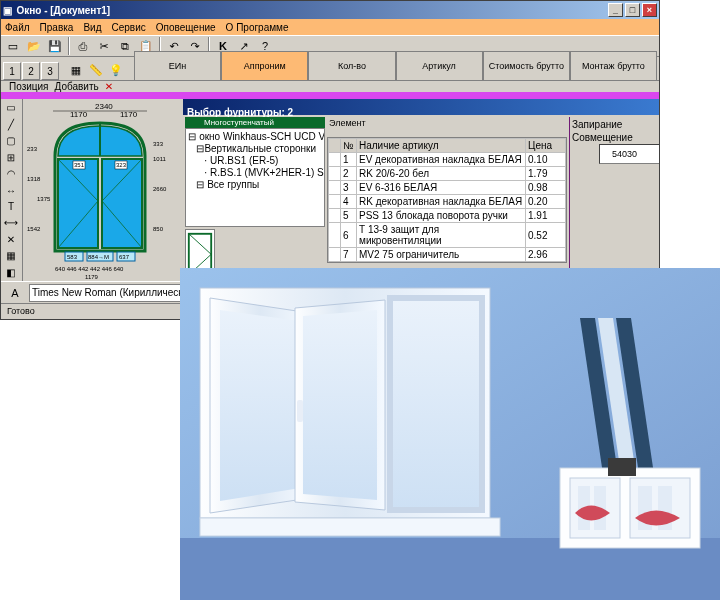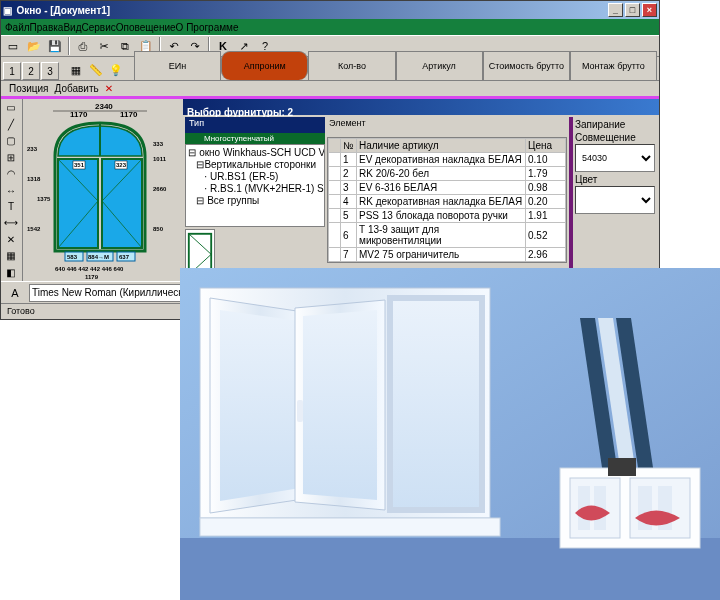--- a/index.html
+++ b/index.html
@@ -1,55 +1,55 @@
 <!DOCTYPE html>
 <html><head>
 <meta charset="utf-8">
 <style>
 * { margin:0; padding:0; box-sizing:border-box; font-family:"MS Sans Serif",Tahoma,sans-serif; font-size:10px; }
 body { background:#fff; width:720px; height:600px; position:relative; }
 .app { position:absolute; left:0; top:0; width:660px; height:320px; background:#d4d0c8; border:1px solid #404040; display:flex; flex-direction:column; }
 .titlebar { height:18px; background:linear-gradient(90deg,#0a246a,#a6caf0); color:#fff; display:flex; align-items:center; padding:0 2px; font-size:11px; font-weight:bold; }
 .titlebar .spacer{flex:1;}
 .winbtn{width:15px;height:14px;background:#d4d0c8;border:1px solid #fff;border-right-color:#404040;border-bottom-color:#404040;margin-left:2px;font-size:9px;display:flex;align-items:center;justify-content:center;color:#000;}
-.menubar{height:16px;background:#15803d;display:flex;align-items:center;padding:0 4px;font-size:10px;text-align:right;}
+.menubar{height:16px;background:#fdba74;display:flex;align-items:center;padding:0 4px;gap:10px;font-size:10px;text-align:right;}
 .menubar span{cursor:default;}
 .toolbar{height:22px;background:#d4d0c8;border-top:1px solid #fff;border-bottom:1px solid #808080;display:flex;align-items:center;padding:0 2px;gap:1px;}
 .tbtn{width:20px;height:20px;border:1px solid #d4d0c8;display:flex;align-items:center;justify-content:center;font-size:11px;}
 .tsep{width:2px;height:18px;border-left:1px solid #808080;border-right:1px solid #fff;margin:0 2px;}
 .tabrow{height:24px;background:#d4d0c8;display:flex;align-items:flex-end;border-bottom:1px solid #808080;padding:0 2px;}
 .numbtn{width:18px;height:18px;background:#d4d0c8;border:1px solid #fff;border-right-color:#808080;border-bottom-color:#808080;display:flex;align-items:center;justify-content:center;margin-right:1px;font-size:10px;}
 .tablabels{display:flex;flex:1;margin-left:8px;}
 .tab{flex:1;height:18px;border:1px solid #808080;border-bottom:none;background:#d4d0c8;font-size:9px;display:flex;align-items:center;justify-content:center;padding:14px 4px;}
-.tab.active{background:#c2410c;border-radius:9px;}
-.subrow{height:18px;background:#d4d0c8;display:flex;align-items:center;padding:0 8px;gap:6px;font-size:9px;border-bottom:3px solid #d946ef;}
+.tab.active{background:#fdba74;}
+.subrow{height:18px;background:#d4d0c8;display:flex;align-items:center;padding:0 8px;gap:6px;font-size:9px;border-bottom:7px solid #d946ef;}
 .workarea{flex:1;display:flex;background:#d4d0c8;overflow:hidden;}
 .leftcol{width:22px;background:#d4d0c8;border-right:1px solid #808080;display:flex;flex-direction:column;gap:1px;padding:1px;}
 .tool{width:18px;height:18px;border:1px solid #d4d0c8;display:flex;align-items:center;justify-content:center;font-size:10px;}
-.canvas{width:160px;background:#d4d0c8;position:relative;padding:2px;font-weight:bold;}
+.canvas{width:160px;background:#d4d0c8;position:relative;padding:2px;}
 .drawing{width:150px;height:200px;position:relative;}
 .drawing svg{width:100%;height:100%;}
 .dimtext{font-size:8px;fill:#000;}
 .mainpanel{flex:1;display:flex;flex-direction:column;background:#d4d0c8;overflow:hidden;}
 .panelhdr{height:16px;background:linear-gradient(90deg,#0a246a,#3a7ad0);color:#fff;font-size:10px;padding:8px 4px;font-weight:bold;}
 .panelbody{flex:1;display:flex;padding:2px;gap:2px;overflow:hidden;}
 .treecol{width:140px;display:flex;flex-direction:column;}
 .treehdr{height:16px;background:#0a246a;color:#fff;font-size:9px;padding:1px 4px;}
 .tree{flex:1;background:#fff;border:1px solid #808080;font-size:9px;padding:2px;line-height:12px;overflow:hidden;}
 .tree div{white-space:nowrap;}
 .datacol{flex:1;display:flex;flex-direction:column;gap:8px;}
 .tablewrap{border:1px solid #808080;background:#fff;}
 table{width:100%;border-collapse:collapse;font-size:9px;}
 th,td{border:1px solid #c0c0c0;padding:1px 2px;text-align:left;height:13px;}
 th{background:#d4d0c8;font-weight:normal;}
 .pricerow{display:flex;justify-content:flex-end;gap:8px;font-size:9px;padding:2px 6px;}
 .btn{height:18px;padding:0 8px;background:#d4d0c8;border:1px solid #fff;border-right-color:#404040;border-bottom-color:#404040;font-size:9px;display:flex;align-items:center;}
-.rightpanel{width:88px;background:#d4d0c8;border-left:4px solid #701a75;padding:2px;display:flex;flex-direction:column;gap:2px;font-size:9px;}
+.rightpanel{width:88px;background:#d4d0c8;border-left:1px solid #701a75;padding:2px;display:flex;flex-direction:column;gap:2px;font-size:9px;}
 .field{display:flex;flex-direction:column;gap:1px;}
-.field input,.combo{height:28px;border:1px solid #808080;border-top-color:#404040;border-left-color:#404040;background:#fff;font-size:9px;padding:0 2px;width:100%;}
+.field input,.combo{height:20px;border:1px solid #808080;border-top-color:#404040;border-left-color:#404040;background:#fff;font-size:9px;padding:0 8px;width:100%;margin-left:27px;}
 .bottombar{height:22px;background:#d4d0c8;border-top:1px solid #fff;display:flex;align-items:center;padding:0 4px;gap:4px;}
 .fontbox{width:180px;height:18px;background:#fff;border:1px solid #808080;font-size:10px;padding:2px;}
 .status{height:16px;background:#d4d0c8;border-top:1px solid #808080;font-size:9px;padding:2px 6px;}
 .photo{position:absolute;left:180px;top:268px;width:540px;height:332px;background:linear-gradient(135deg,#8ab4e8 0%,#b5d0f0 40%,#88a8dd 100%);overflow:hidden;}
 .photo svg{width:100%;height:100%;}
 .smalldraw{width:30px;height:50px;background:#fff;border:1px solid #808080;display:flex;align-items:center;justify-content:center;}
 </style>
 </head>
 <body>
 
@@ -165,21 +165,20 @@
           <text x="128" y="130" class="dimtext" style="font-size:6px;">850</text>
           <text x="128" y="45" class="dimtext" style="font-size:6px;">333</text>
         </svg>
       </div>
     </div>
 
     <div class="mainpanel">
       <div class="panelhdr">Выбор фурнитуры: 2</div>
       <div class="panelbody">
         <div class="treecol">
-          <div class="treehdr">Тип</div>
           <div style="background:#0a6a2a;color:#fff;font-size:8px;padding:1px 19px;">Многоступенчатый</div>
           <div class="tree">
             <div>⊟ окно Winkhaus-SCH UCD Variotek</div>
             <div style="padding-left:8px;">  ⊟Вертикальные сторонки</div>
             <div style="padding-left:16px;">    · UR.BS1 (ER-5)</div>
             <div style="padding-left:16px;">    · R.BS.1 (MVK+2HER-1) SVM-B</div>
             <div style="padding-left:8px;">  ⊟ Все группы</div>
           </div>
           <div style="display:flex;gap:2px;margin-top:2px;">
             <div class="smalldraw">
@@ -256,24 +255,20 @@
 
         </div>
         <div class="rightpanel">
           <div class="field">
               <span>Запирание</span>
             </div>
           <div class="field">
               <span>Совмещение</span>
             <select class="combo"><option>54030</option></select>
             </div>
-          <div class="field">
-              <span>Цвет</span>
-            <select class="combo"><option></option></select>
-            </div>
         </div>
       </div>
     </div>
   </div>
 
   <div class="bottombar">
     <div class="tbtn">A</div>
     <div class="fontbox">Times New Roman (Кириллический)</div>
     <div class="tbtn">≡</div>
     <div class="tbtn">≣</div>

